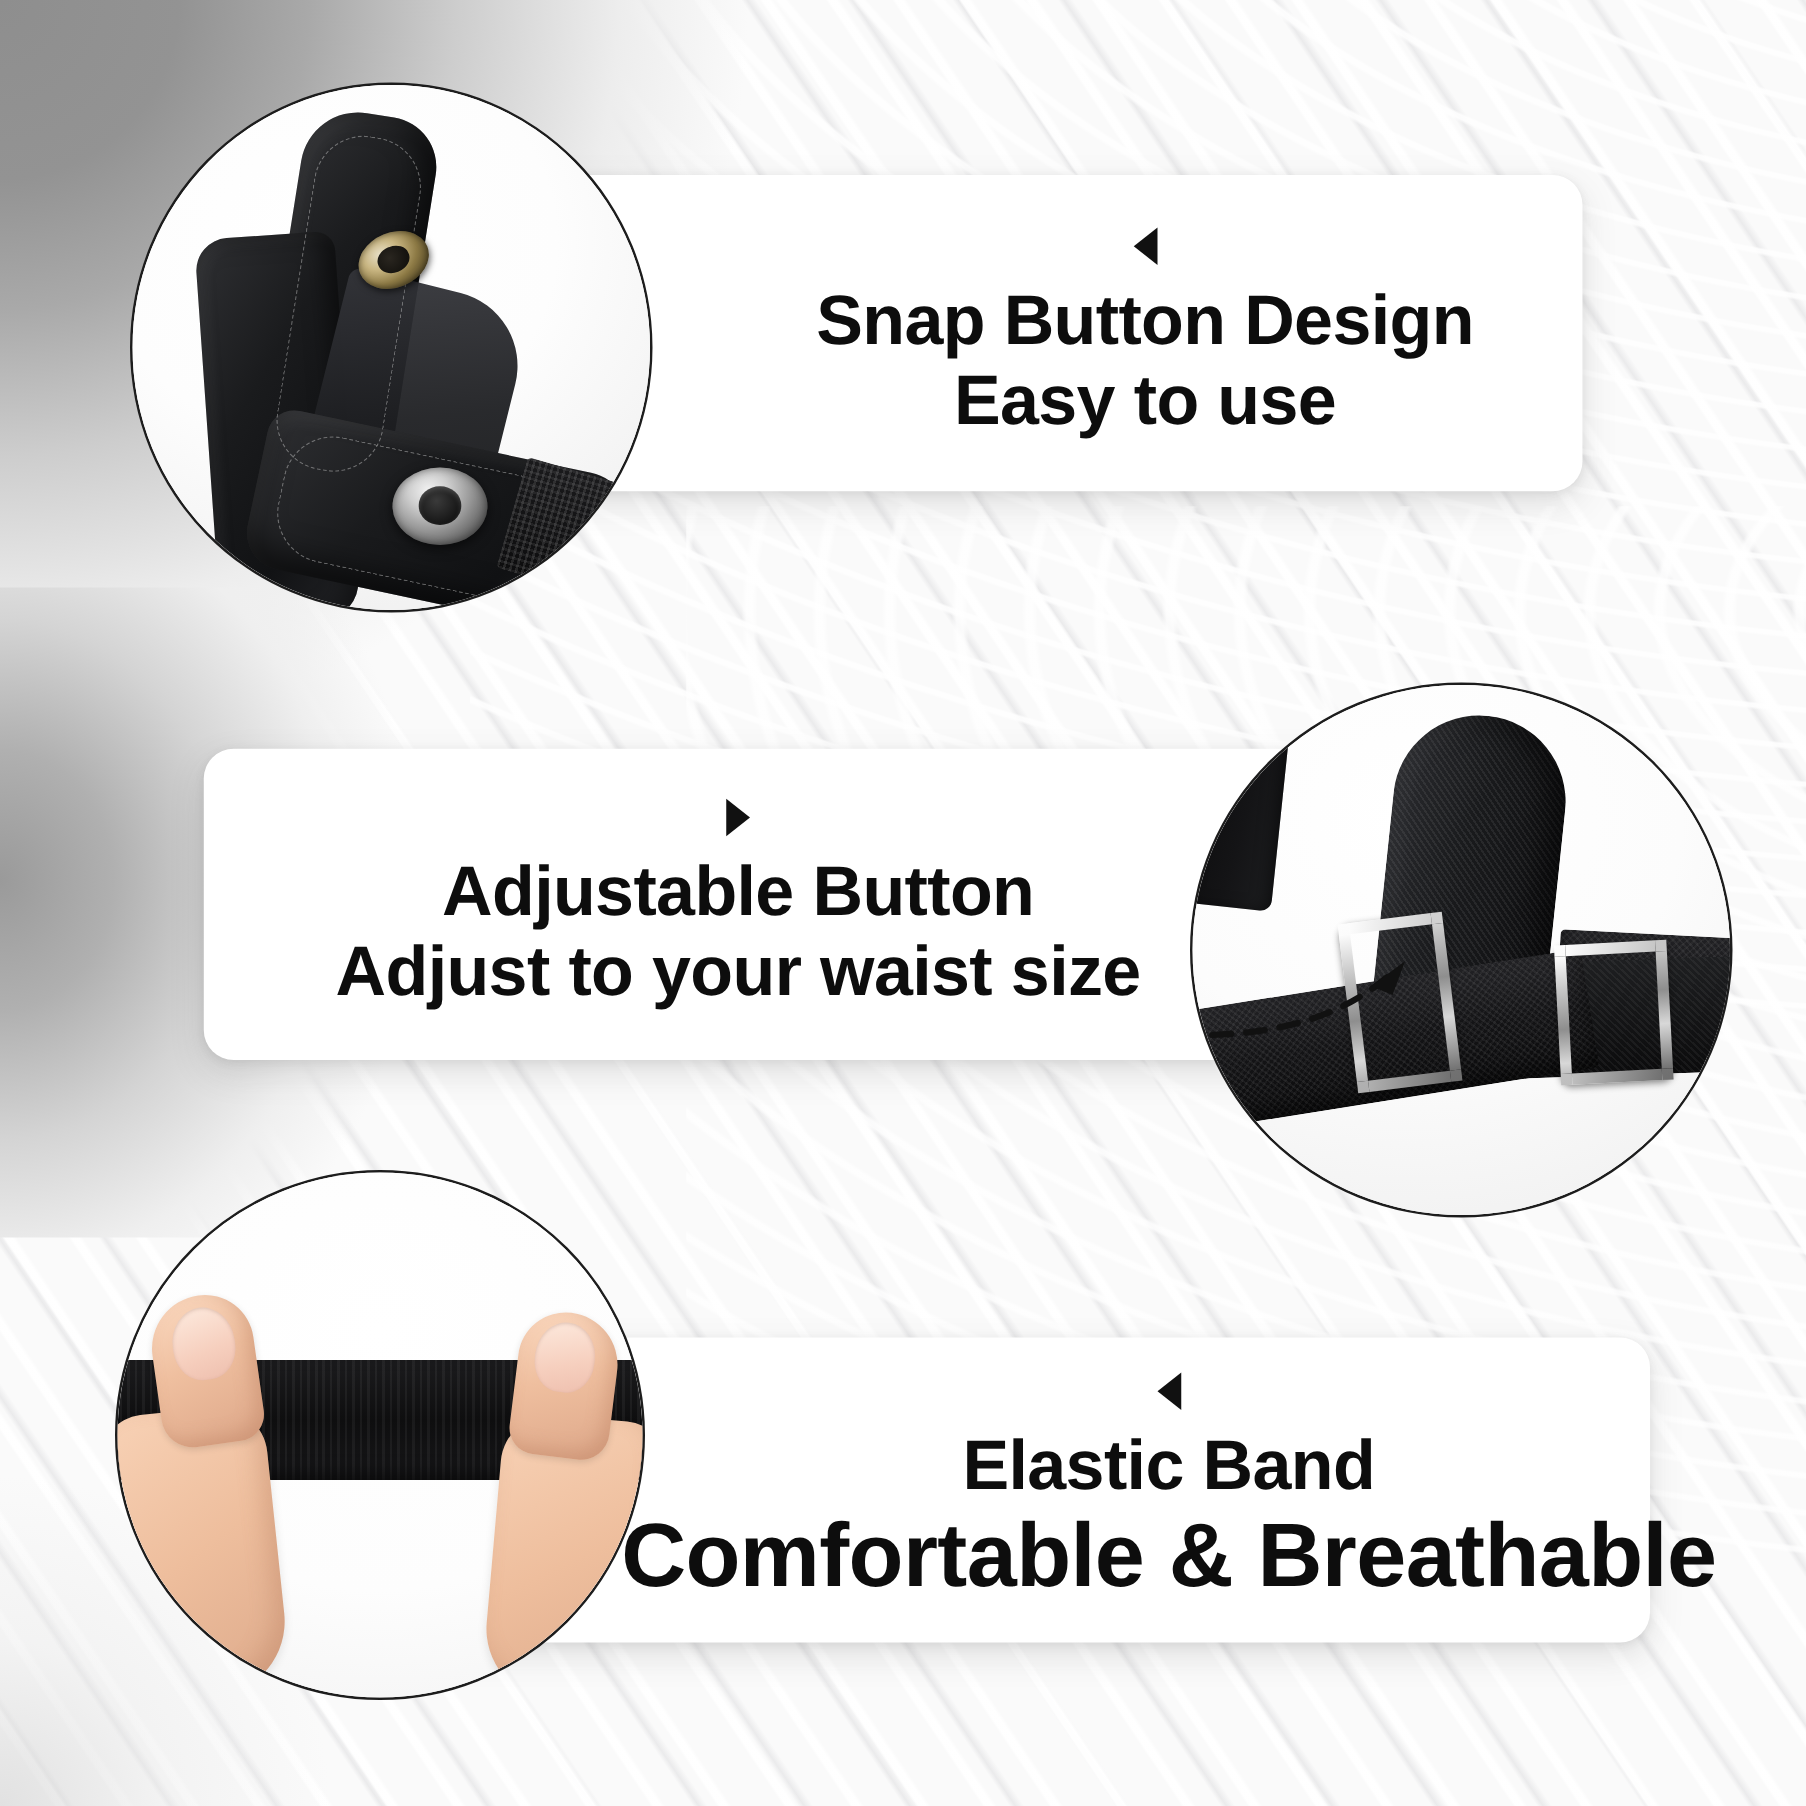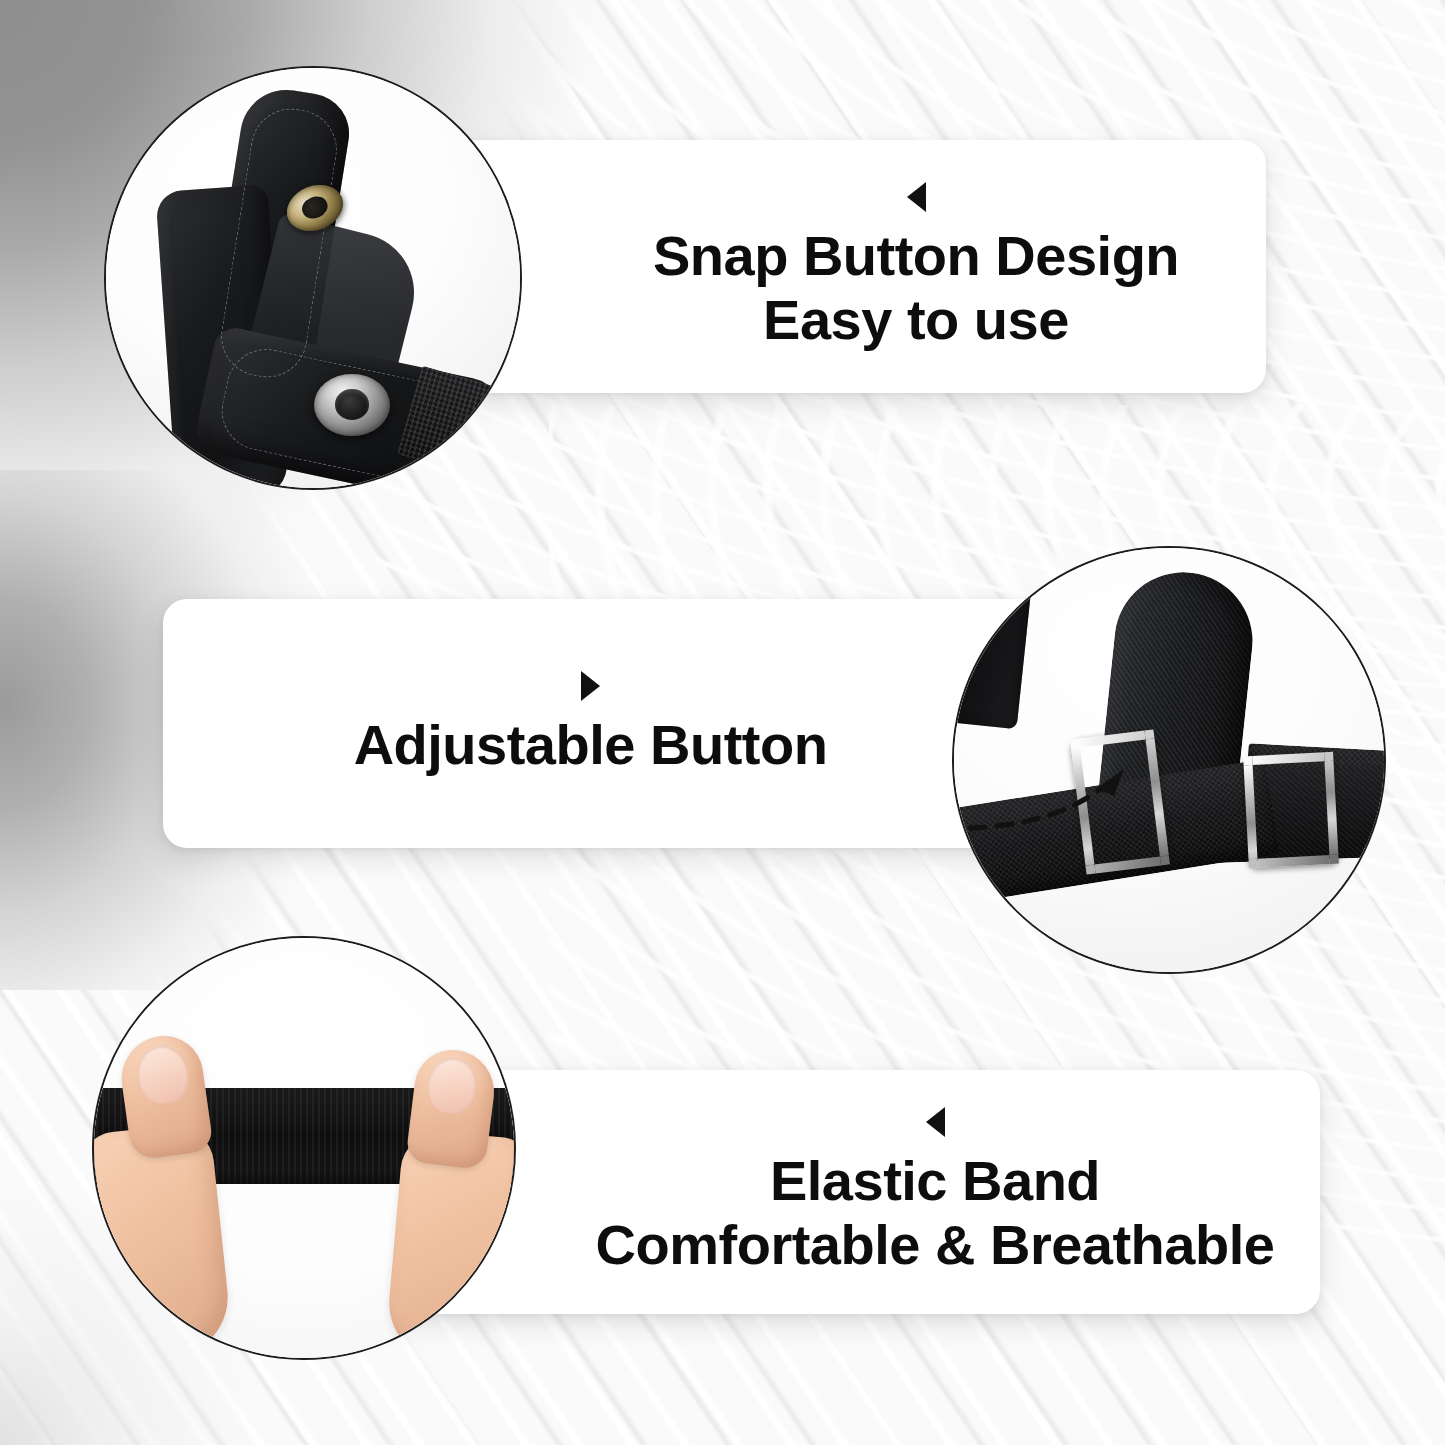--- a/index.html
+++ b/index.html
@@ -79,21 +79,21 @@
   .tri.left{border-top:15px solid transparent;border-bottom:15px solid transparent;
             border-right:19px solid #111;}
   .tri.right{border-top:15px solid transparent;border-bottom:15px solid transparent;
             border-left:19px solid #111;}
 
   .ln{font-weight:bold;color:#0d0d0d;letter-spacing:-.5px;
       line-height:1.14;white-space:nowrap;text-align:center;}
   .ln1{font-size:56px;}
   .ln2{font-size:56px;}
   #card-band .ln1{font-size:56px;}
-  #card-band .ln2{font-size:56px;text-align:center;}
+  #card-band .ln2{font-size:72px;text-align:center;}
 
   
   .snap-bg{position:absolute;inset:0;background:
      radial-gradient(ellipse 80% 70% at 38% 30%, #ffffff 0%, #fdfdfd 55%, #f2f2f2 100%);}
   .leather{position:absolute;background:linear-gradient(125deg,#2f3033 0%,#1a1b1d 38%,#111214 70%,#242528 100%);}
   #lth-arm{left:118px;top:22px;width:108px;height:300px;
     border-radius:46px 40px 10px 14px;transform:rotate(9deg);
     box-shadow:inset -10px 0 22px rgba(0,0,0,.55), inset 8px 6px 14px rgba(255,255,255,.07);}
   #lth-arm2{left:60px;top:120px;width:112px;height:310px;
     border-radius:26px 16px 30px 34px;transform:rotate(-4deg);
@@ -217,20 +217,21 @@
       <div id="webbing"></div>
       <div class="snap-stud" id="stud-gold"></div>
       <div class="snap-stud" id="stud-silver"></div>
     </div>
   </div>
 
   <div class="card" id="card-buckle">
     <div class="card-text">
       <div class="tri right"></div>
       <div class="ln ln1">Adjustable Button</div>
+      <div class="ln ln2">Adjust to your waist size</div>
     </div>
   </div>
 
   <div class="photo" id="photo-buckle">
     <div class="inner">
       <div class="buckle-bg"></div>
       <div class="elastic" id="belt-right"></div>
       <div class="elastic" id="belt-loop"></div>
       <div id="belt-loop-in"></div>
       <div class="elastic" id="belt-tail"></div>

